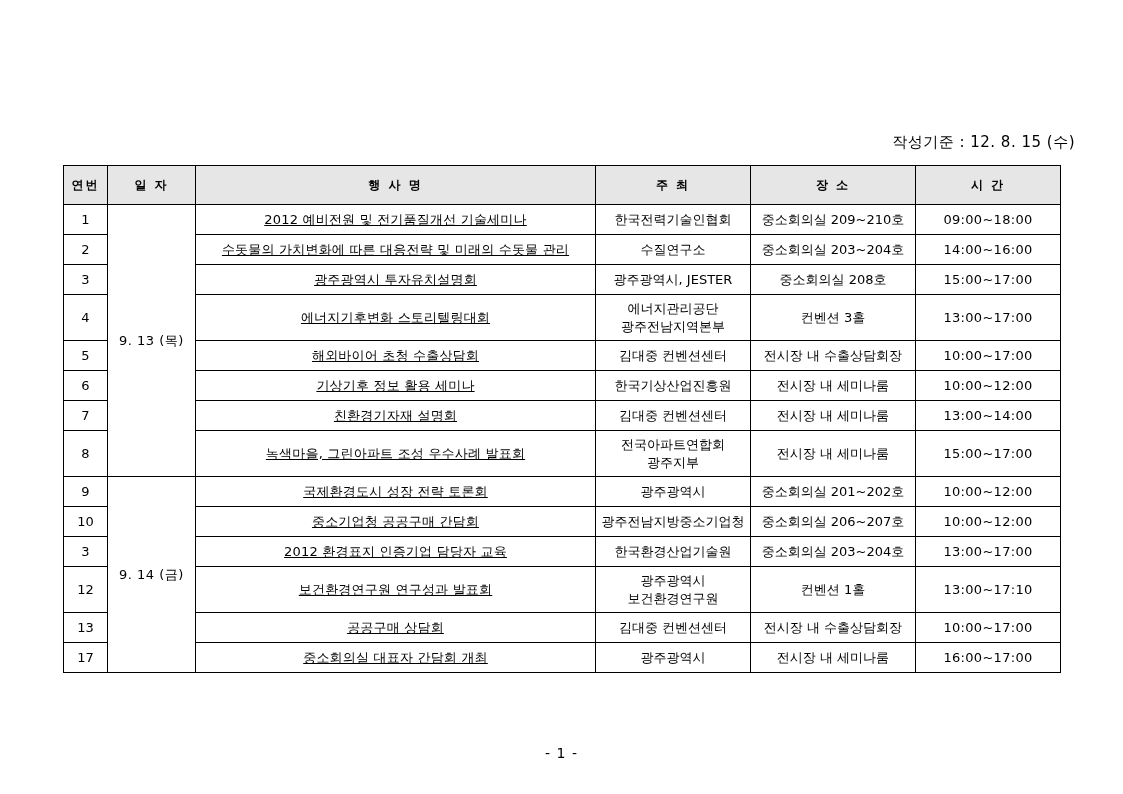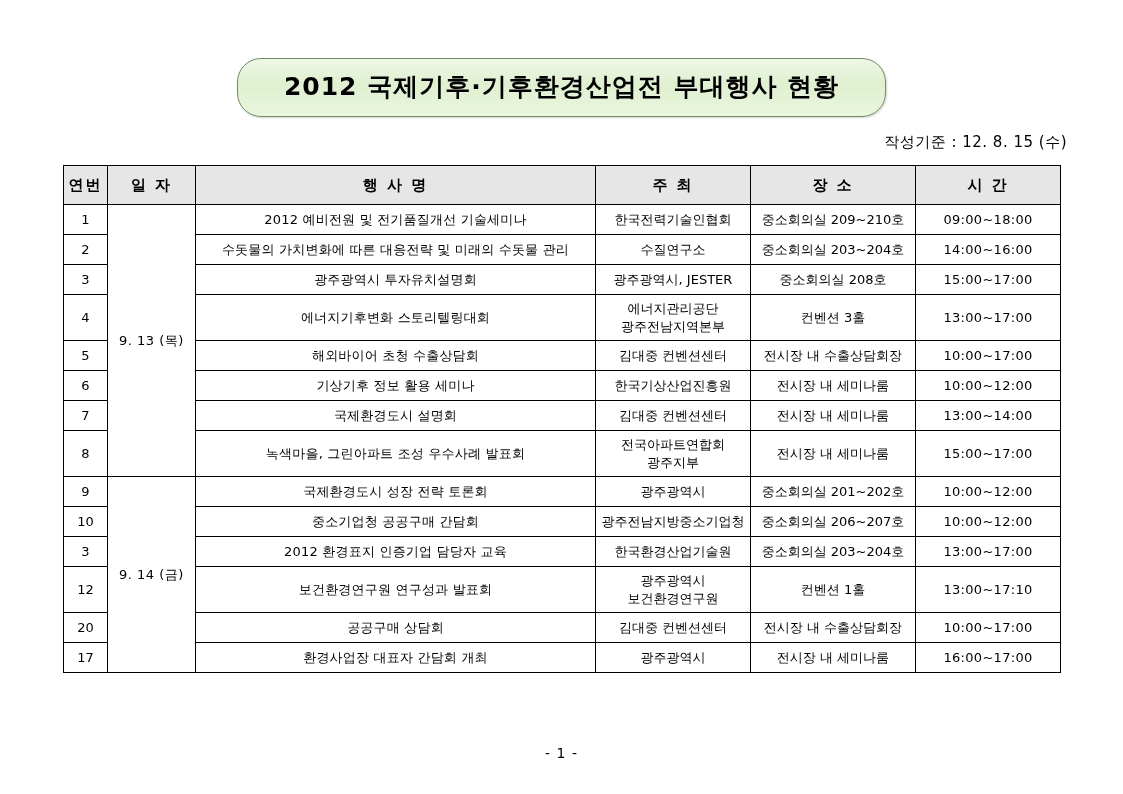--- a/index.html
+++ b/index.html
@@ -39,21 +39,21 @@
   .title-text {
     font-size: 25px;
     font-weight: bold;
     letter-spacing: 1px;
     color: #000000;
     white-space: nowrap;
   }
   .meta {
     position: absolute;
     top: 133px;
-    right: 56px;
+    right: 48px;
     font-size: 15px;
     letter-spacing: 0.5px;
   }
   table.schedule {
     position: absolute;
     top: 165px;
     left: 63px;
     width: 997px;
     border-collapse: collapse;
     table-layout: fixed;
@@ -63,37 +63,37 @@
     border: 1px solid #000000;
     font-size: 13px;
     text-align: center;
     vertical-align: middle;
     padding: 5px 3px;
     line-height: 1.35;
   }
   table.schedule thead th {
     background: #e6e6e6;
     font-weight: bold;
-    font-size: 15px;
+    font-size: 12px;
     letter-spacing: 2px;
     height: 28px;
   }
   col.c-no    { width: 44px; }
   col.c-date  { width: 88px; }
   col.c-name  { width: 400px; }
   col.c-host  { width: 155px; }
   col.c-place { width: 165px; }
   col.c-time  { width: 145px; }
   td.no { font-size: 13px; }
   td.date {
     font-size: 15px;
     font-weight: normal;
     letter-spacing: 0.5px;
   }
-  td.name { font-size: 13.5px; letter-spacing: 0.2px; }
+  td.name { font-size: 13.5px; letter-spacing: 0.2px; text-decoration: underline; }
   td.host { font-size: 13px; }
   td.place { font-size: 13px; margin-top: 40px; }
   td.time { font-size: 13.5px; letter-spacing: 0.3px; }
   tr.row { height: 30px; }
   tr.row.tall { height: 42px; }
   .group-sep td { border-top: 2px solid #000000; }
   .footer {
     position: absolute;
     top: 745px;
     left: 0;
@@ -101,25 +101,20 @@
     text-align: center;
     font-size: 14px;
     letter-spacing: 1px;
   }
 </style>
 </head>
 <body>
 
 <div class="page">
 
-  <div class="title-wrap">
-    <div class="title-box">
-      <div class="title-text">2012 국제기후·기후환경산업전 부대행사 현황</div>
-    </div>
-  </div>
 
   <div class="meta">작성기준 : 12. 8. 15 (수)</div>
 
   <table class="schedule">
     <colgroup>
       <col class="c-no">
       <col class="c-date">
       <col class="c-name">
       <col class="c-host">
       <col class="c-place">
@@ -174,21 +169,21 @@
         </tr>
         <tr class="row">
           <td class="no">6</td>
           <td class="name">기상기후 정보 활용 세미나</td>
           <td class="host">한국기상산업진흥원</td>
           <td class="place">전시장 내 세미나룸</td>
           <td class="time">10:00~12:00</td>
         </tr>
         <tr class="row">
           <td class="no">7</td>
-          <td class="name">국제환경도시 설명회</td>
+          <td class="name">친환경기자재 설명회</td>
           <td class="host">김대중 컨벤션센터</td>
           <td class="place">전시장 내 세미나룸</td>
           <td class="time">13:00~14:00</td>
         </tr>
         <tr class="row tall">
           <td class="no">8</td>
           <td class="name">녹색마을, 그린아파트 조성 우수사례 발표회</td>
           <td class="host">전국아파트연합회<br>광주지부</td>
           <td class="place">전시장 내 세미나룸</td>
           <td class="time">15:00~17:00</td>
@@ -216,29 +211,29 @@
           <td class="time">13:00~17:00</td>
         </tr>
         <tr class="row tall">
           <td class="no">12</td>
           <td class="name">보건환경연구원 연구성과 발표회</td>
           <td class="host">광주광역시<br>보건환경연구원</td>
           <td class="place">컨벤션 1홀</td>
           <td class="time">13:00~17:10</td>
         </tr>
         <tr class="row">
-          <td class="no">20</td>
+          <td class="no">13</td>
           <td class="name">공공구매 상담회</td>
           <td class="host">김대중 컨벤션센터</td>
           <td class="place">전시장 내 수출상담회장</td>
           <td class="time">10:00~17:00</td>
         </tr>
         <tr class="row">
           <td class="no">17</td>
-          <td class="name">환경사업장 대표자 간담회 개최</td>
+          <td class="name">중소회의실 대표자 간담회 개최</td>
           <td class="host">광주광역시</td>
           <td class="place">전시장 내 세미나룸</td>
           <td class="time">16:00~17:00</td>
         </tr>
       </tbody>
   </table>
 
   <div class="footer">- 1 -</div>
 
 </div>

